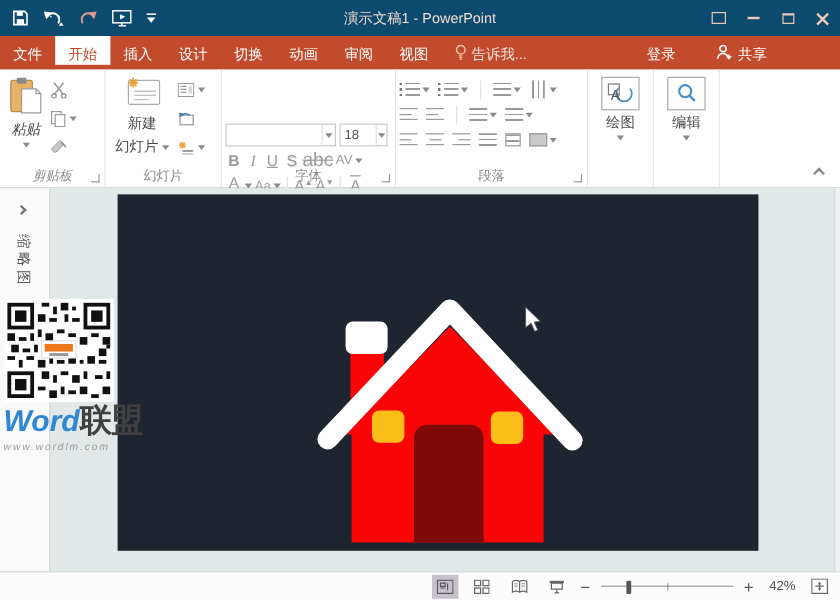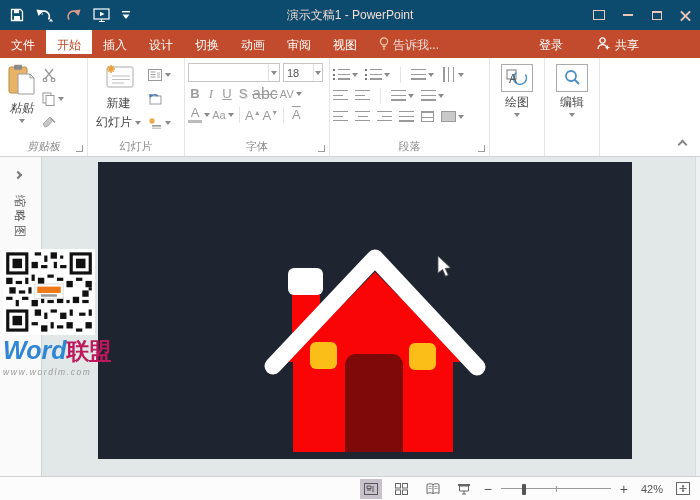--- a/index.html
+++ b/index.html
@@ -36,21 +36,21 @@
   .caret { width:0; height:0; border-left:3px solid transparent; border-right:3px solid transparent; border-top:4px solid #8A8A8A; display:inline-block; }
   .bigbtn { display:flex; flex-direction:column; align-items:center; gap:2px; padding:2px 5px; color:#4A4A4A; }
   .smallcol { display:flex; flex-direction:column; justify-content:flex-start; gap:7px; padding:4px 2px; }
   .smallbtn { display:flex; align-items:center; gap:3px; height:17px; }
   .g-clipboard { width:88px;font-style:italic; }
   .g-slides { width:97px; }
   .g-font { width:145px; flex-direction:column; }
   .g-paragraph { width:160px; flex-direction:column; }
   .g-draw { width:55px; justify-content:center; }
   .g-edit { width:55px; justify-content:center; }
-  .combo { display:flex; align-items:center; border:1px solid #C6C6C6; height:19px; background:#fff; }
+  .combo { display:flex; align-items:center; border:1px solid #C6C6C6; height:19px; background:#fff;margin-top:40px; }
   .combo input { border:0; outline:0; width:100%; height:100%; font-size:11px; padding:0 3px; color:#555; font-family:"Liberation Sans",sans-serif; }
   .combo .cbtn { width:13px; height:100%; display:flex; align-items:center; justify-content:center; border-left:1px solid #E0E0E0; }
   .fontrow { display:flex; align-items:center; gap:2px; margin-top:5px; }
   .fl { color:#9C9C9C; font-size:13px; min-width:14px; text-align:center; line-height:14px; }
   .fl.b { font-weight:bold; }
   .fl.i { font-style:italic; font-family:"Liberation Serif",serif; }
   .fl.u { text-decoration:underline; }
   .fl.s { text-shadow:1px 1px 1px #CCC; }
   .fl.strike { text-decoration:line-through; font-size:16px; }
   .fl.small { font-size:11px; }
@@ -83,21 +83,21 @@
   .pane-label { position:absolute; left:28px; top:38px; transform:rotate(90deg); transform-origin:top left; font-size:12px; color:#555; letter-spacing:3px; white-space:nowrap; }
   .slide { position:absolute; left:98px; top:5px; width:534px; height:297px; background:#1E2430; }
   .slide svg { position:absolute; inset:0; }
   .scrollstrip { position:absolute; right:0; top:0; width:5px; height:100%; background:#EFF2F2; border-left:1px solid #D8DCDD; }
 
   
   .watermark { position:absolute; left:3px; top:92px; width:94px; z-index:5; }
   .qr { background:#fff; display:block; }
   .logo { margin-top:2px; white-space:nowrap; font-weight:bold; font-style:italic; font-size:25px; line-height:26px; }
   .logo .w { color:#2E86D5; }
-  .logo .lm { color:#be185d; font-style:normal; font-size:23px; letter-spacing:-1px; }
+  .logo .lm { color:#404040; font-style:normal; font-size:27px; letter-spacing:-1px; }
   .logo-url { font-size:8.5px; color:#9A9A9A; letter-spacing:1.6px; margin-top:3px; font-style:italic; }
 
   
   .statusbar { height:24px; background:#FCFCFC; border-top:1px solid #CFD3D4; display:flex; align-items:center; font-size:11px; color:#555; }
   .sb-left { display:flex; align-items:center; gap:6px; padding-left:8px; }
   .sb-item { display:flex; align-items:center; gap:4px; }
   .sb-right { margin-left:auto; display:flex; align-items:center; gap:9px; padding-right:6px; }
   .viewbtn { width:22px; height:20px; display:flex; align-items:center; justify-content:center; }
   .viewbtn.sel { background:#C8C1CC; }
   .ztrack { position:relative; width:110px; height:12px; display:flex; align-items:center; }

